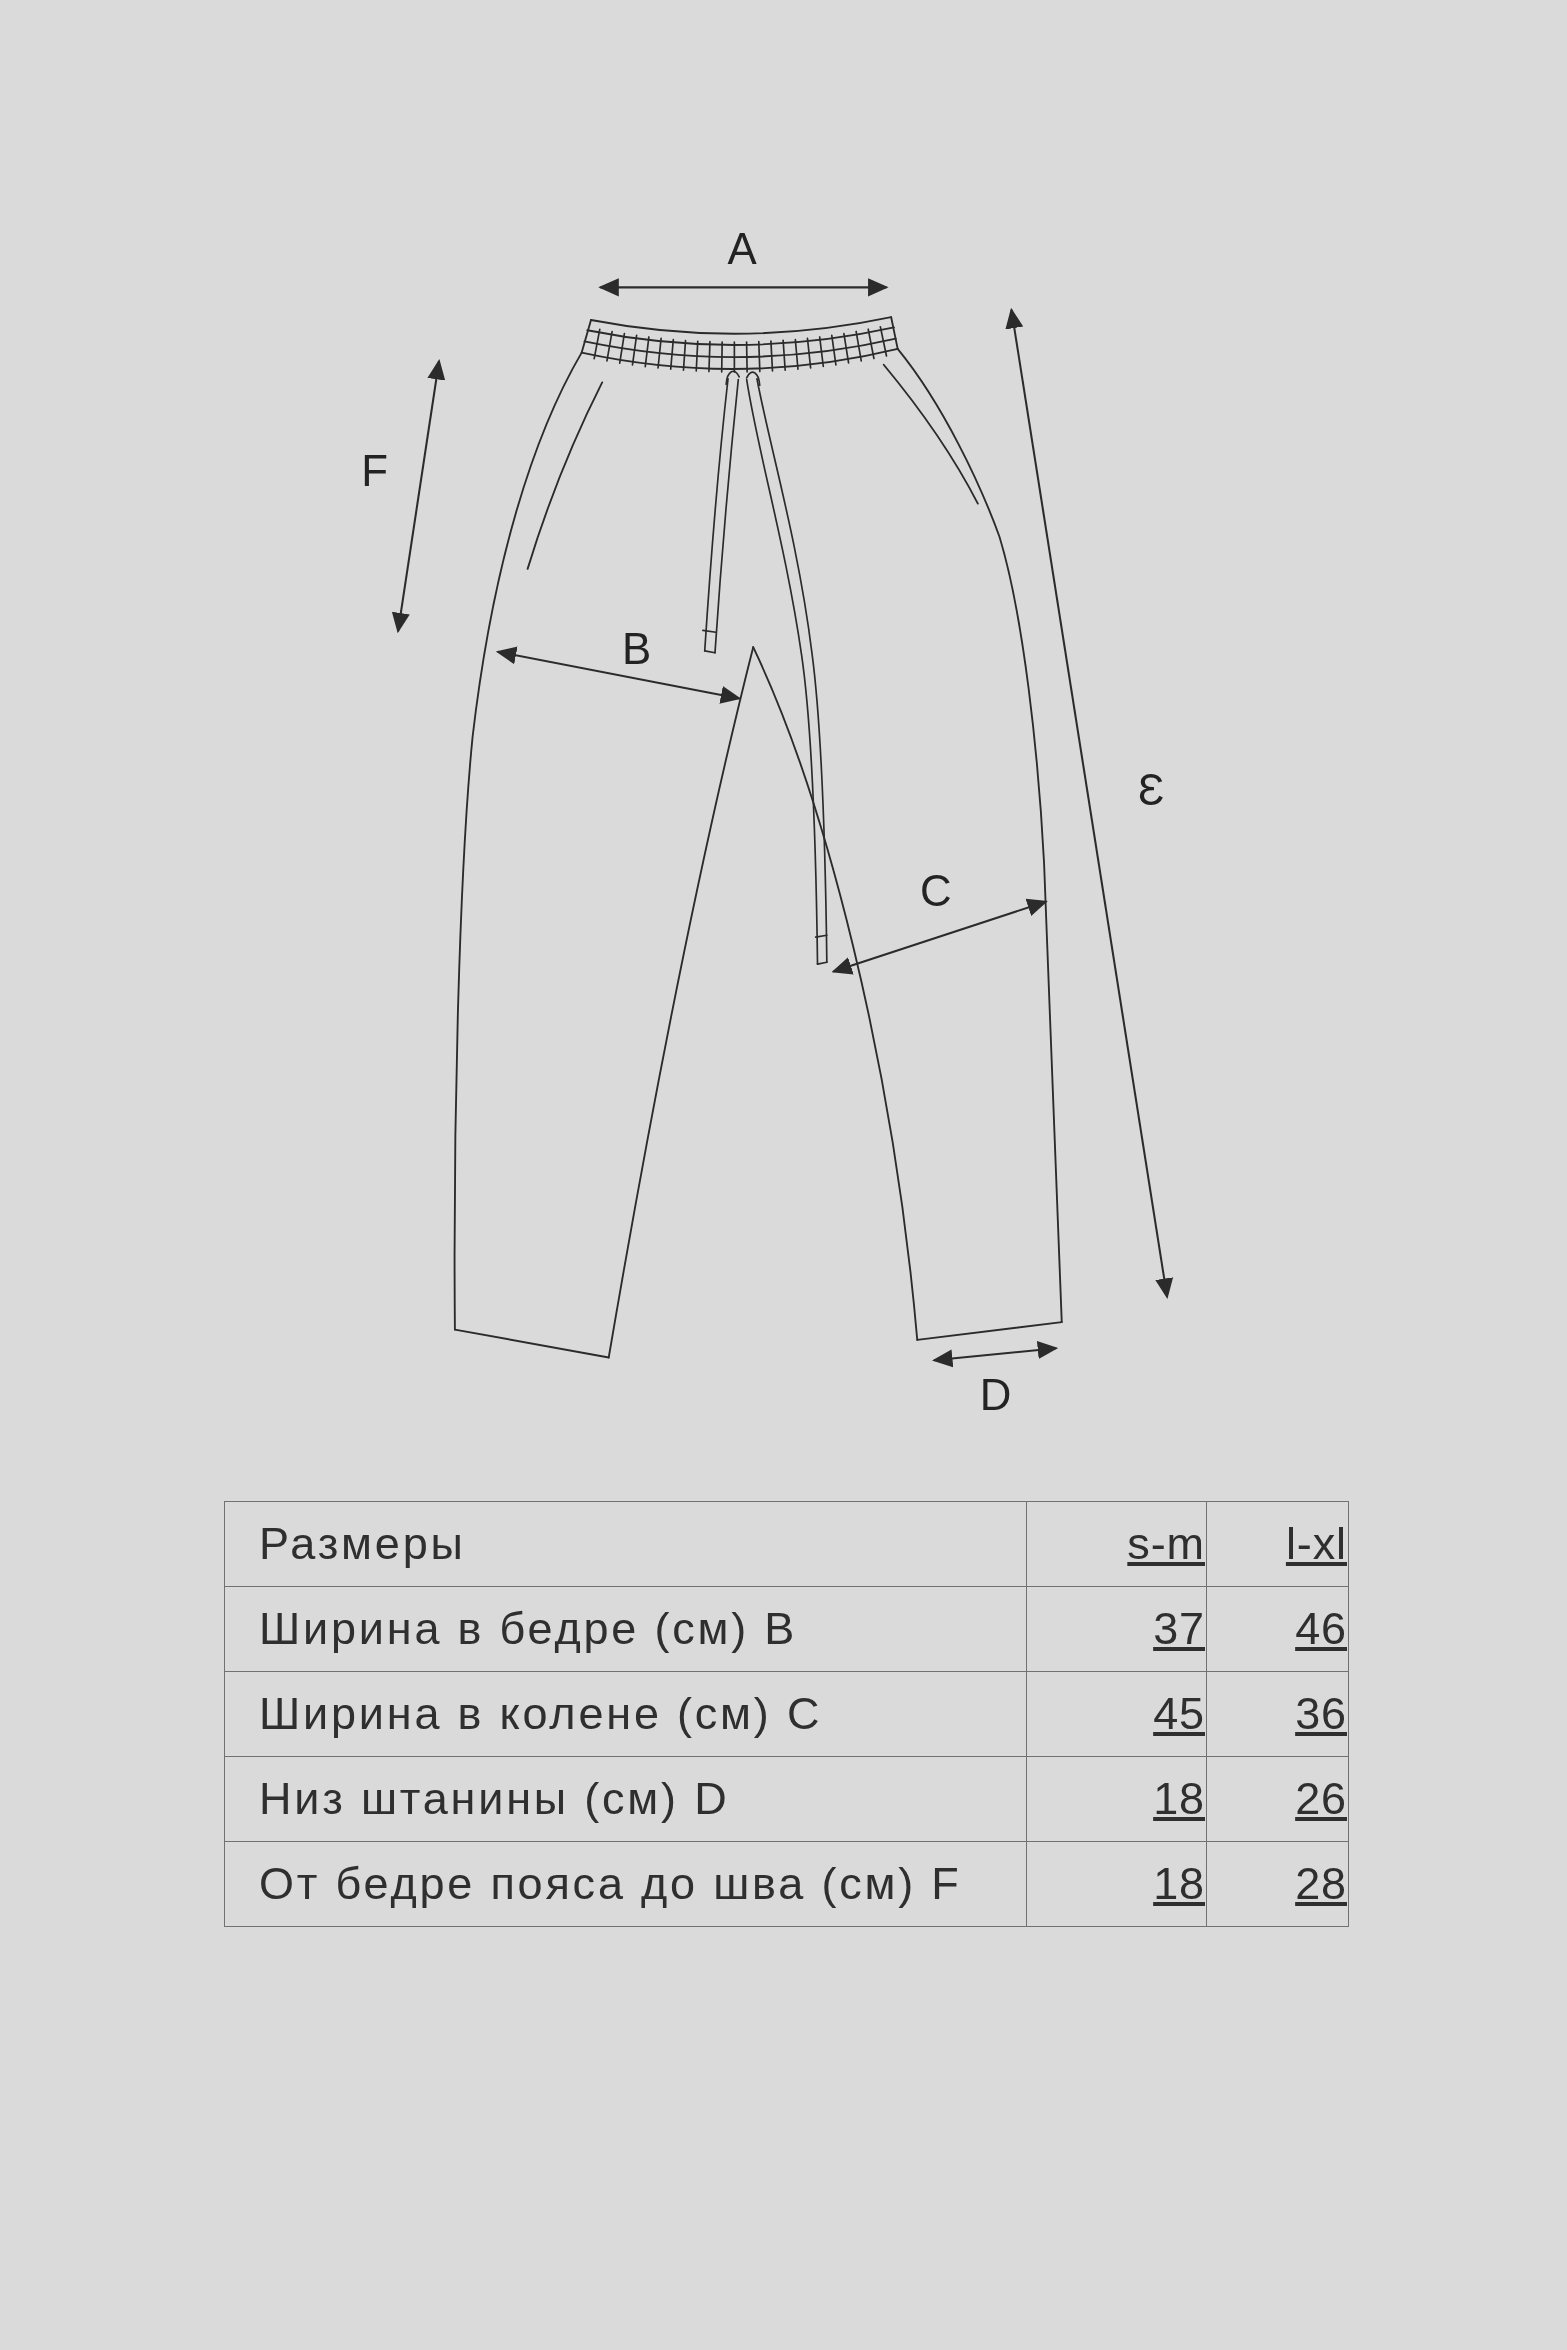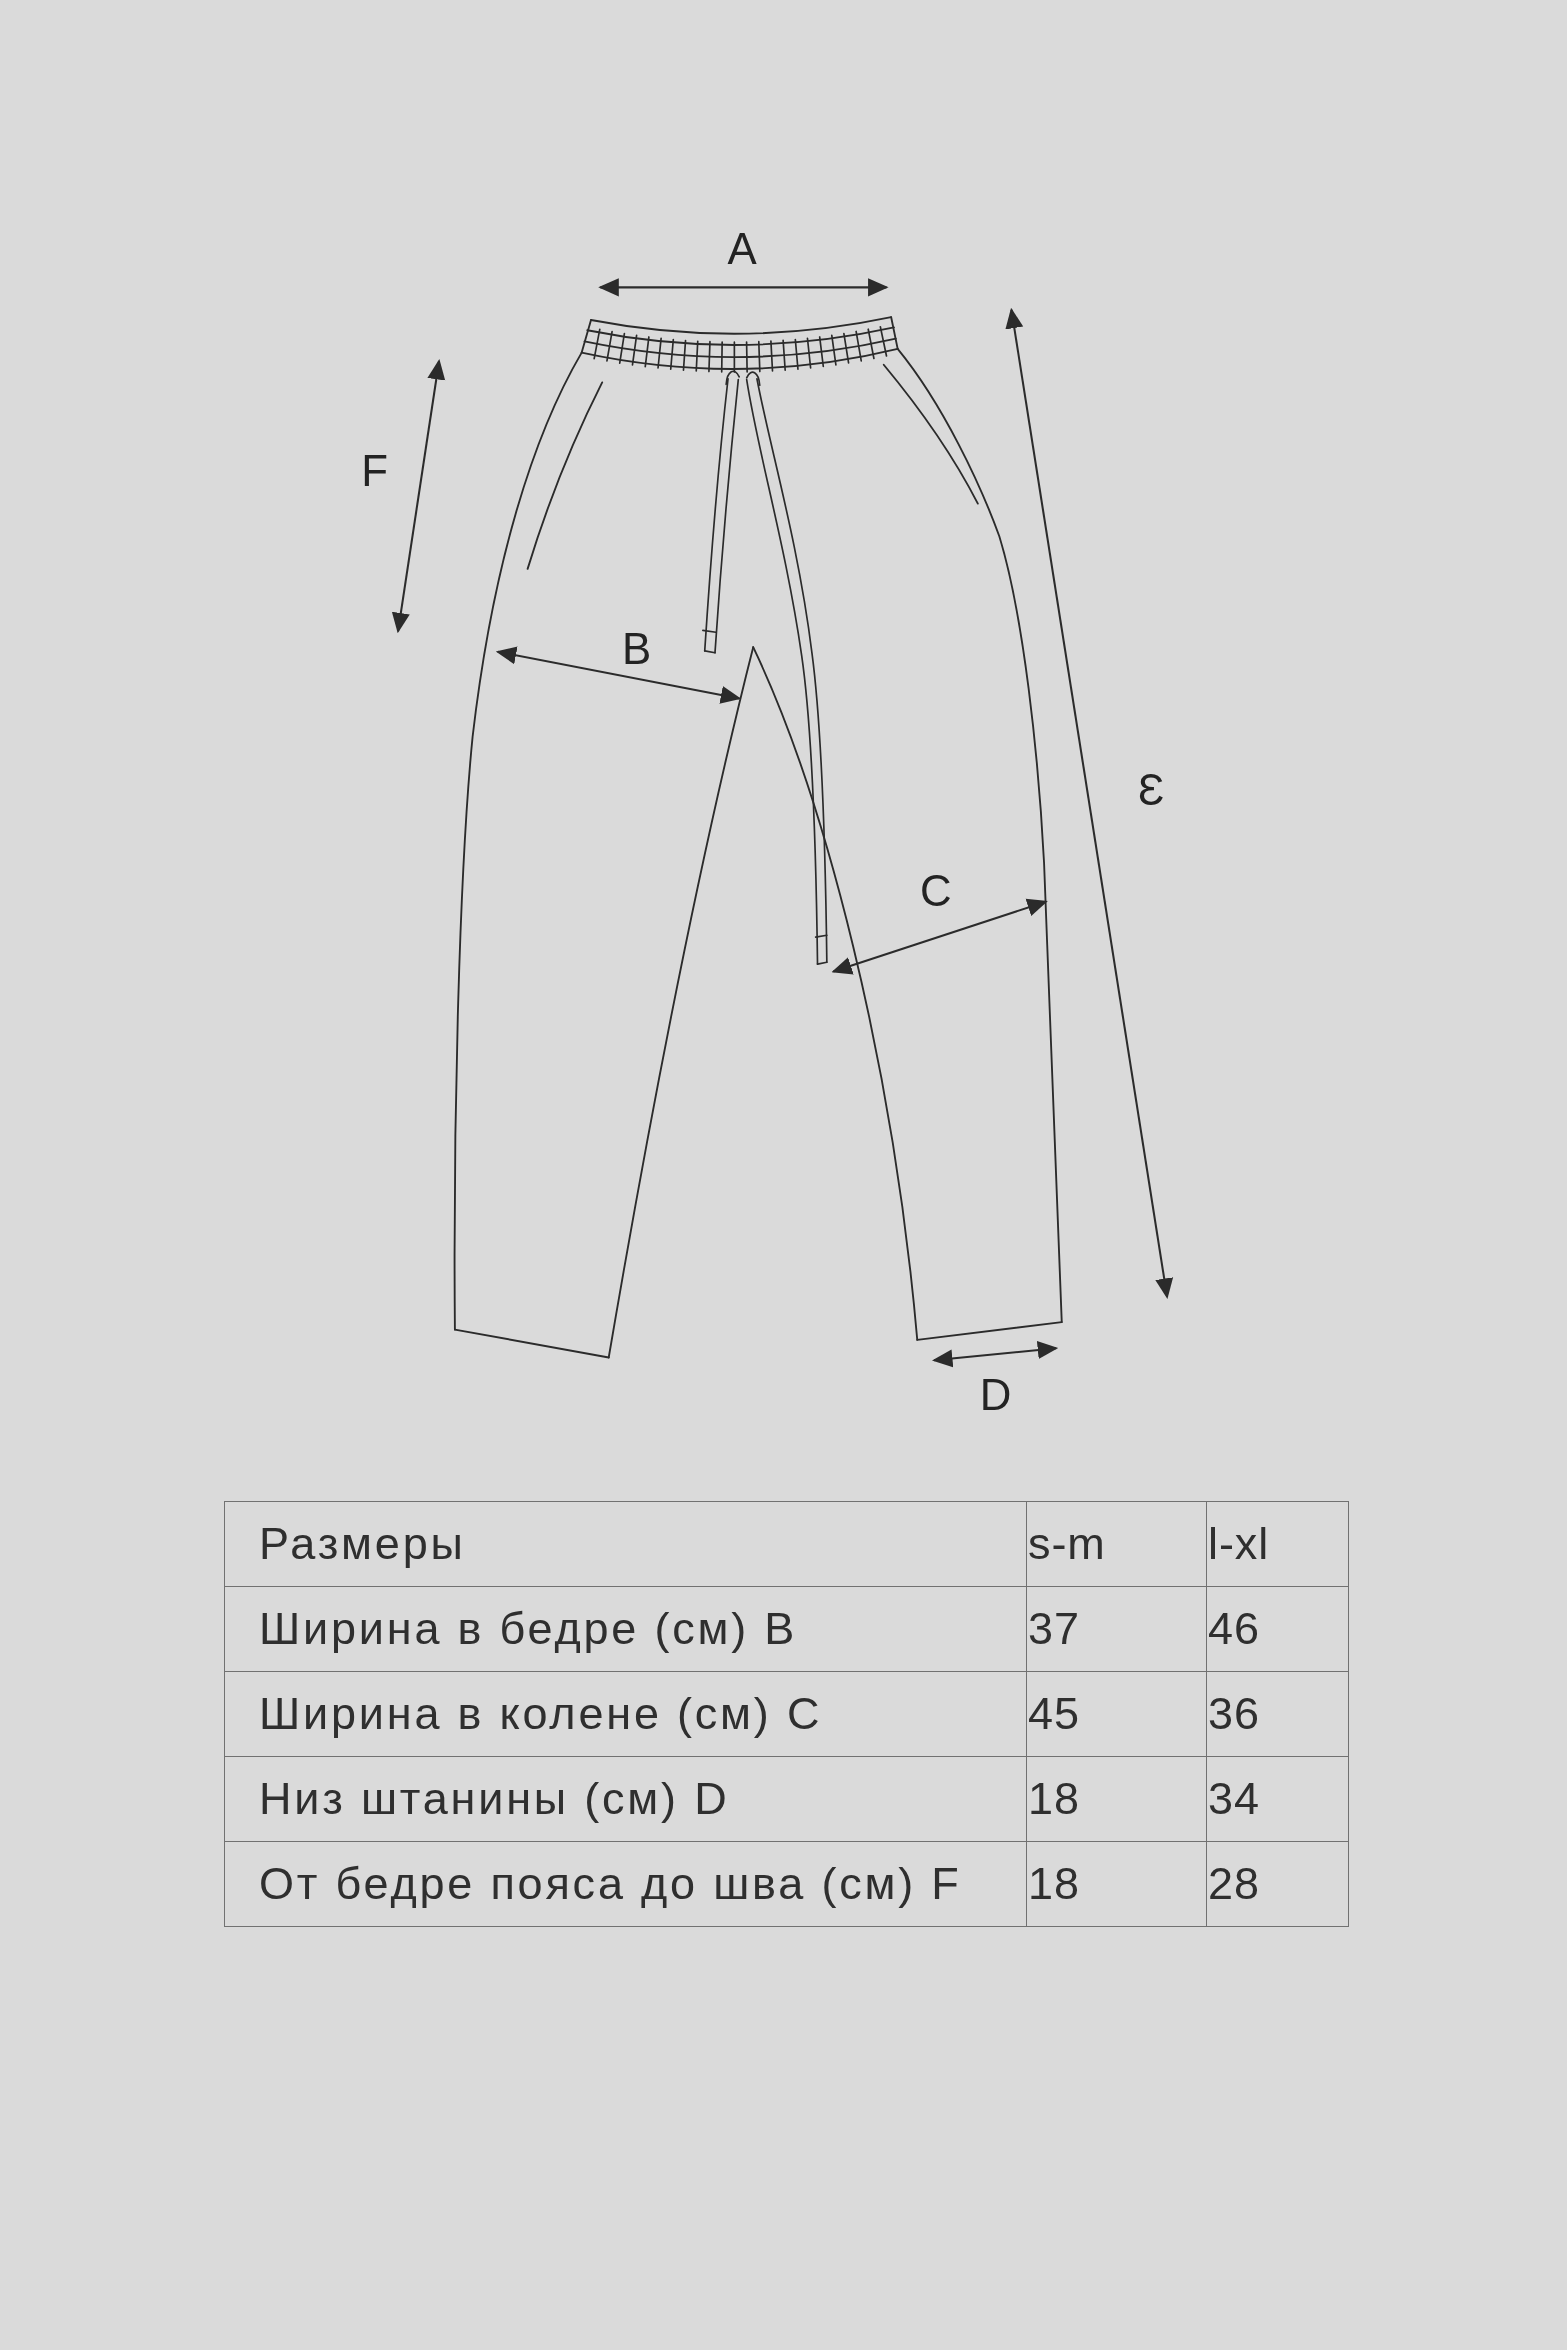--- a/index.html
+++ b/index.html
@@ -15,21 +15,21 @@
   table.size-table{
     position:absolute;left:224px;top:1501px;width:1123px;
     border-collapse:collapse;table-layout:fixed;
   }
   .size-table td,.size-table th{
     border:1.9px solid #717171;height:85px;box-sizing:border-box;
     font-weight:400;font-size:45px;letter-spacing:2.8px;color:#2f2f2f;
     vertical-align:middle;white-space:nowrap;overflow:hidden;
   }
   .size-table .lbl{text-align:left;padding-left:34px;}
-  .size-table .val{text-align:left;letter-spacing:0.9px;}
+  .size-table .val{text-align:right;letter-spacing:0.9px;text-decoration:underline;}
 </style>
 </head>
 <body>
 
 <div class="canvas">
 
   <svg class="diagram-svg" width="1567" height="1492" viewBox="0 0 1681 1600">
     <defs>
       <marker id="ah" viewBox="0 0 10 10" refX="9" refY="5" markerWidth="10" markerHeight="10" orient="auto-start-reverse">
         <path d="M0,0.6 L10,5 L0,9.4 z" fill="#2b2b2b"></path>
@@ -107,21 +107,21 @@
       <td class="val">46</td>
     </tr>
     <tr>
       <td class="lbl">Ширина в колене (см) C</td>
       <td class="val">45</td>
       <td class="val">36</td>
     </tr>
     <tr>
       <td class="lbl">Низ штанины (см) D</td>
       <td class="val">18</td>
-      <td class="val">34</td>
+      <td class="val">26</td>
     </tr>
     <tr>
       <td class="lbl">От бедре пояса до шва (см) F</td>
       <td class="val">18</td>
       <td class="val">28</td>
     </tr>
   </tbody>
     </table>
 </div>
 

